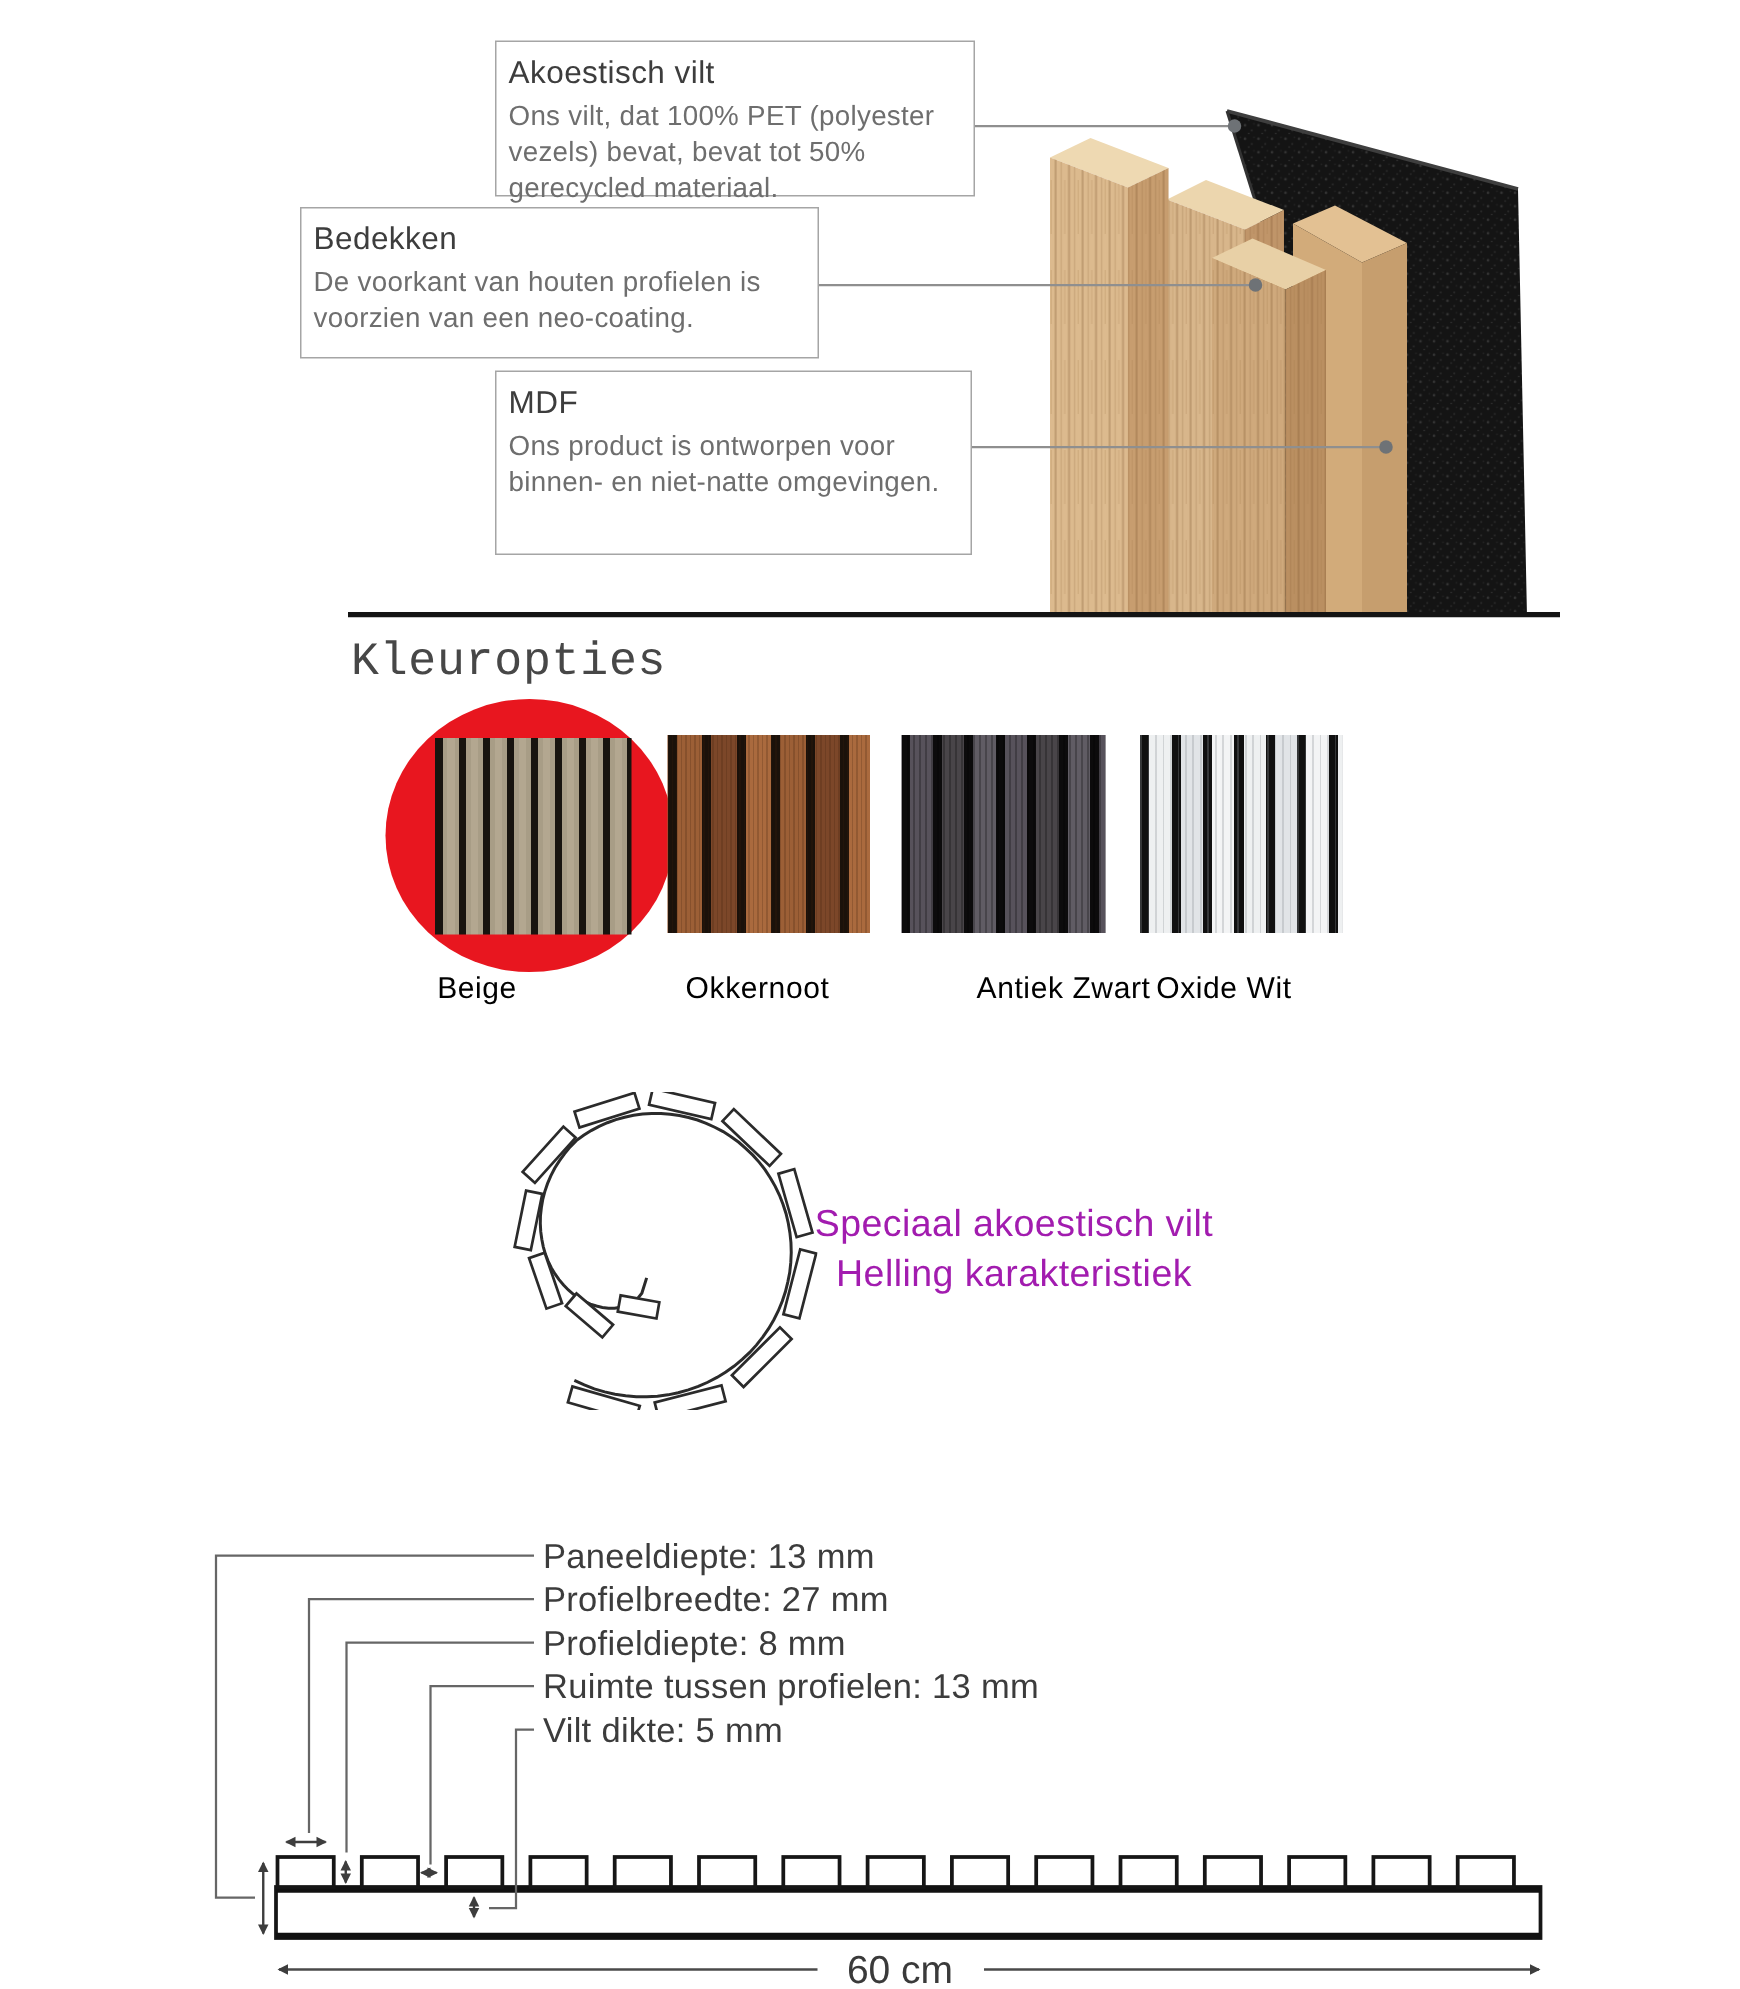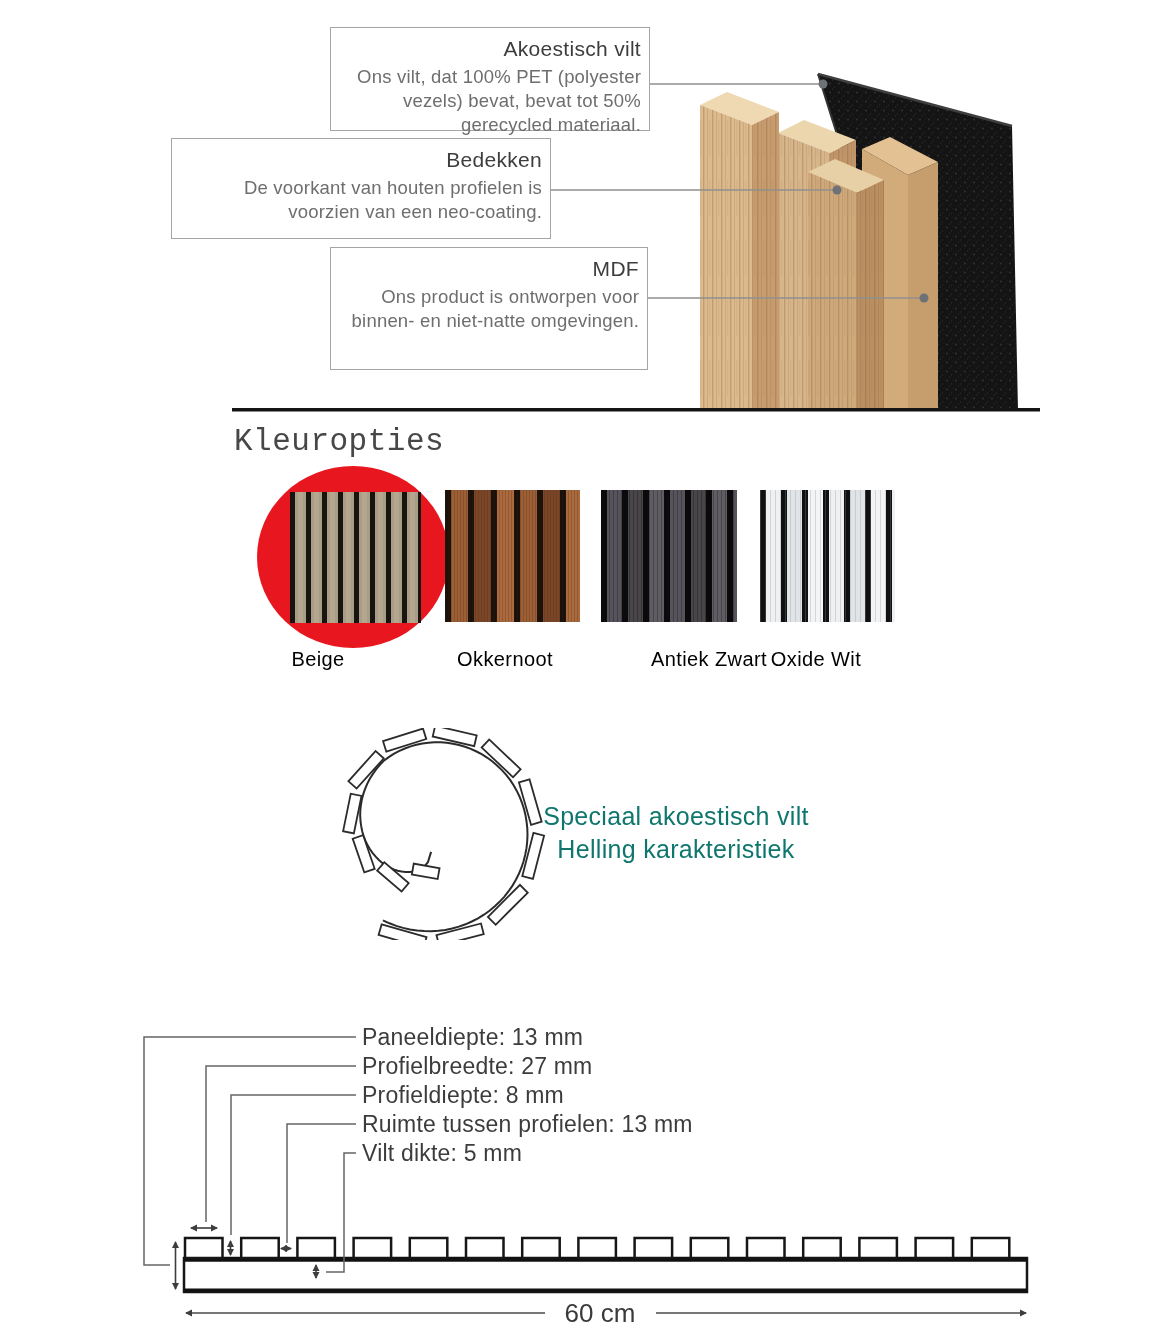--- a/index.html
+++ b/index.html
@@ -2,21 +2,21 @@
 <html><head>
 <meta charset="utf-8">
 <style>
   html,body{margin:0;padding:0;background:#fff;}
   .page{position:relative;width:1160px;height:1326px;background:#fff;overflow:hidden;
         font-family:"Liberation Sans", sans-serif;}
   .abs{position:absolute;}
   svg{display:block;}
 
   
-  .callout{position:absolute;border:1.5px solid #a5a5a5;background:#fff;text-align:right;
+  .callout{position:absolute;border:1.5px solid #a5a5a5;background:#fff;text-align:left;
            box-sizing:border-box;padding:9px 8px 0 8px;}
   .co-title{font-size:21px;color:#3d3d3d;letter-spacing:.3px;margin-bottom:4px;}
   .co-body{font-size:18.5px;color:#6e6e6e;line-height:1.3;letter-spacing:.2px;}
 
   
   .section-title{position:absolute;left:234px;top:424px;font-size:31px;color:#474747;
                  font-weight:400;letter-spacing:.5px;font-family:Liberation Mono, monospace;}
   .ring{position:absolute;left:257px;top:466px;width:192px;height:182px;border-radius:50%;}
   .swatch{position:absolute;}
   .sw-beige{left:290px;top:492px;width:131px;height:131px;
@@ -31,21 +31,21 @@
       repeating-linear-gradient(90deg,#0c0b0c 0 6px,#57525b 6px 21px,#0c0b0c 21px 27px,#494549 27px 42px,#0c0b0c 42px 48px,#605c64 48px 63px);}
   .sw-oxide{left:760px;top:490px;width:135px;height:132px;
     background:
       repeating-linear-gradient(90deg,rgba(140,145,150,.30) 0 1px,rgba(0,0,0,0) 1px 5px),
       repeating-linear-gradient(90deg,#101010 0 6px,#eef0f1 6px 21px,#101010 21px 27px,#e1e4e7 27px 42px,#101010 42px 48px,#f3f4f5 48px 63px);}
   .swatch-label{position:absolute;top:648px;transform:translateX(-50%);font-size:20px;
                 color:#000000;letter-spacing:.4px;white-space:nowrap;}
 
   
   .spiral-caption{position:absolute;left:676px;top:800px;transform:translateX(-50%);
-                  text-align:center;font-size:25px;color:#0f766e;line-height:33px;
+                  text-align:center;font-size:25px;color:#a21caf;line-height:33px;
                   letter-spacing:.3px;white-space:nowrap;}
 
   
   .dim-label{position:absolute;left:362px;font-size:23px;color:#3c3c3c;letter-spacing:.2px;
              white-space:nowrap;}
 </style>
 </head>
 <body>
 
 <div class="page">
@@ -113,21 +113,21 @@
       <circle cx="924" cy="298" r="4.5"></circle>
     </g>
 
     <rect x="232" y="408" width="808" height="3.5" fill="#141414"></rect>
   </svg>
 
   <div class="callout" style="left:330px;top:27px;width:320px;height:104px">
     <div class="co-title">Akoestisch vilt</div>
     <div class="co-body">Ons vilt, dat 100% PET (polyester vezels) bevat, bevat tot 50% gerecycled materiaal.</div>
   </div>
-  <div class="callout" style="left:171px;top:138px;width:380px;height:101px">
+  <div class="callout" style="left:200px;top:138px;width:346px;height:101px">
     <div class="co-title">Bedekken</div>
     <div class="co-body">De voorkant van houten profielen is voorzien van een neo-coating.</div>
   </div>
   <div class="callout" style="left:330px;top:247px;width:318px;height:123px">
     <div class="co-title">MDF</div>
     <div class="co-body">Ons product is ontworpen voor binnen- en niet-natte omgevingen.</div>
   </div>
 
   <h2 class="section-title" style="margin:0;">Kleuropties</h2>
 

